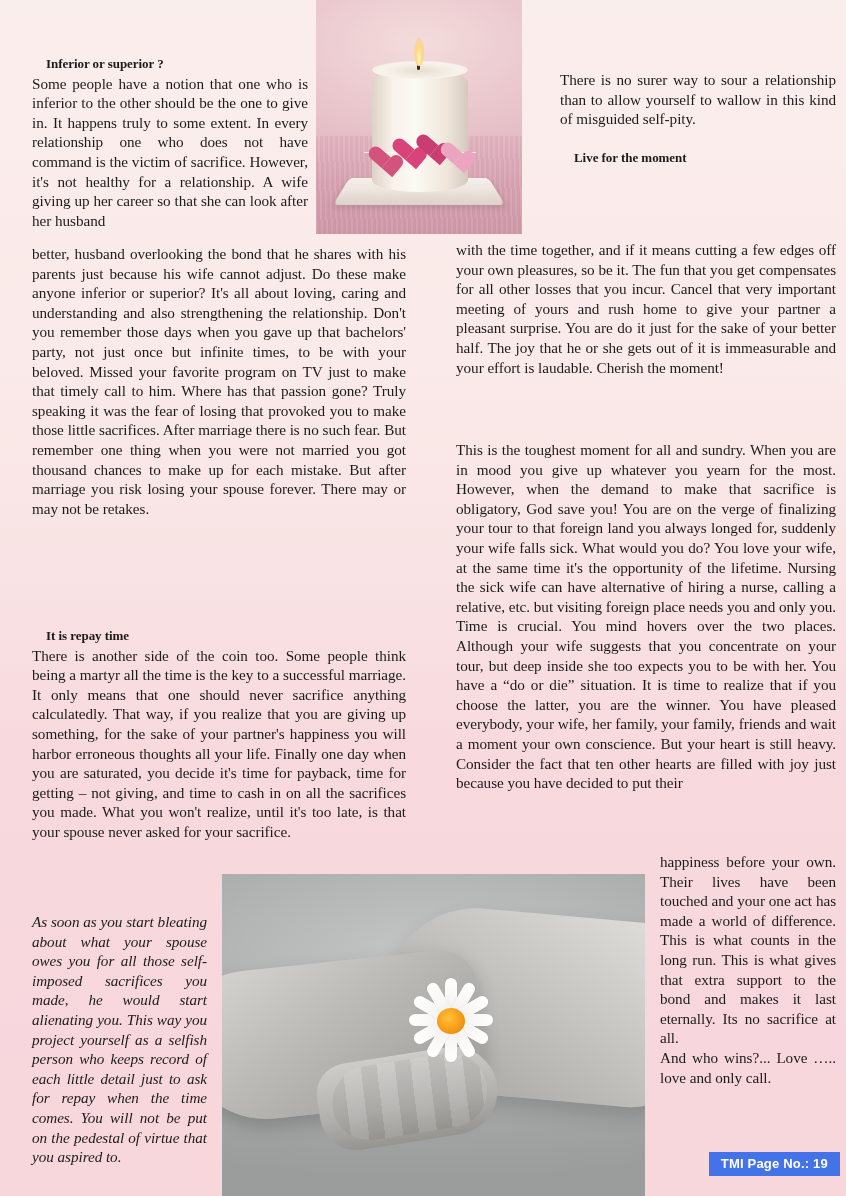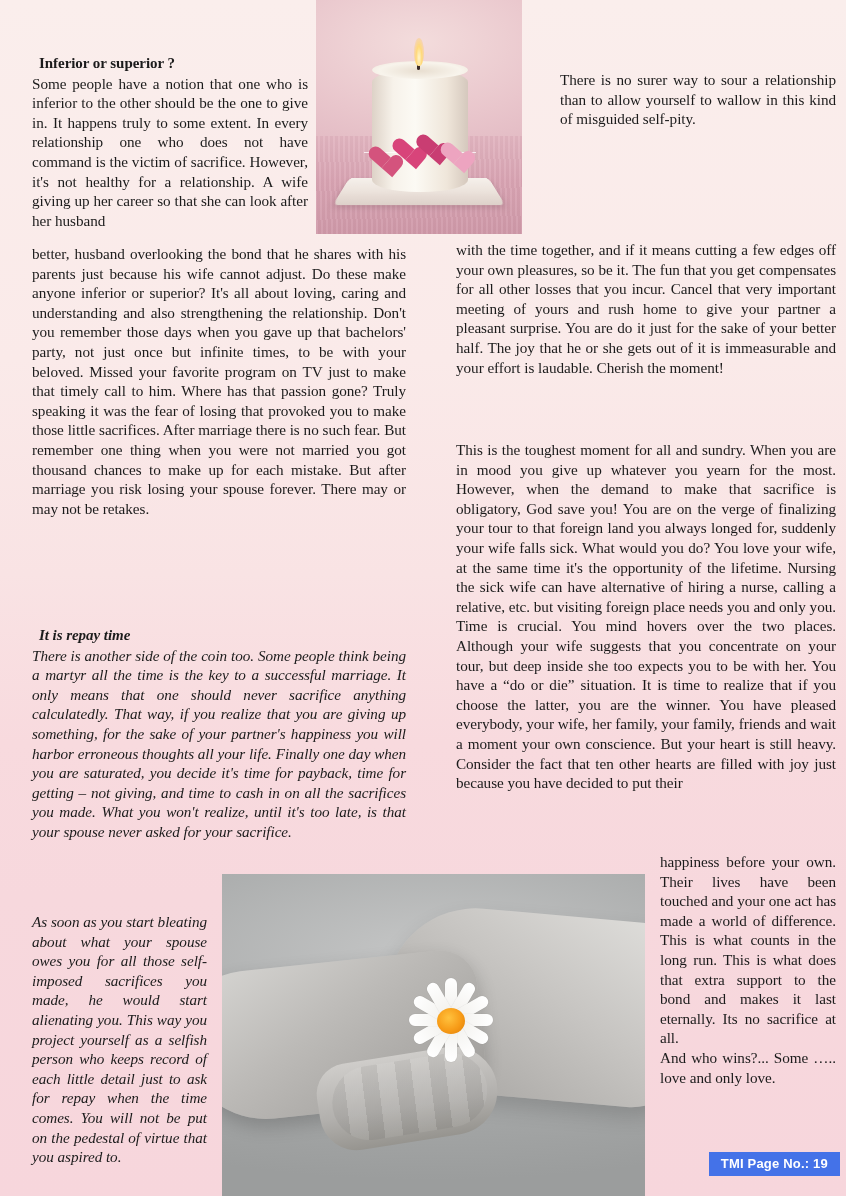--- a/index.html
+++ b/index.html
@@ -227,22 +227,22 @@
   
   .col {
     position: absolute;
     text-align: justify;
     font-size: 15.2px;
     line-height: 19.6px;
     letter-spacing: -0.05px;
   }
   .col p { margin: 0; }
   h3.head {
-    margin: 0 0 0 7px;
-    font-size: 15px;
+    margin: 0 0 0 14px;
+    font-size: 13px;
     line-height: 19.6px;
     font-weight: bold;
     text-align: left;
   }
   .gap { height: 19.6px; }
 
   
   #left-col {
     left: 32px;
     top: 54px;
@@ -252,21 +252,20 @@
   #left-col-wide {
     left: 32px;
     top: 244px;
     width: 374px;
   }
   
   #left-col-repay {
     left: 32px;
     top: 626px;
     width: 374px;
-    font-style: italic;
   }
   
   #left-col-narrow {
     left: 32px;
     top: 912px;
     width: 175px;
     text-align: justify;
     font-style: italic;
   }
 
@@ -366,30 +365,31 @@
     <p>There is another side of the coin too.  Some people think being a martyr all the time is the key to a successful marriage.  It only means that one should never sacrifice anything calculatedly. That way, if you realize that you are giving up something, for the sake of your partner's happiness you will harbor erroneous thoughts all your life.  Finally one day when you are saturated, you decide it's time for payback, time for getting – not giving, and time to cash in on all the sacrifices you made.  What you won't realize, until it's too late, is that your spouse never asked for your sacrifice.</p>
   </div>
 
   <div class="col" id="left-col-narrow">
     <p>As soon as you start bleating about what your spouse owes you for all those self-imposed sacrifices you made, he would start alienating you. This way you project yourself as a selfish person who keeps record of each little detail just to ask for repay when the time comes.  You will not be put on the pedestal of virtue that you aspired to.</p>
   </div>
 
   <div class="col" id="right-col-top">
     <p>There is no surer way to sour a relationship than to allow yourself to wallow in this kind of misguided self-pity.</p>
     <div class="gap"></div>
+    <h3 class="head">Live for the moment</h3>
   </div>
 
   <div class="col" id="right-col-wide">
     <p>with the time together, and if it means cutting a few edges off your own pleasures, so be it. The fun that you get compensates for all other losses that you incur.  Cancel that very important meeting of yours and rush home to give your partner a pleasant surprise. You are do it just for the sake of your better half. The joy that he or she gets out of it is immeasurable and your effort is laudable. Cherish the moment!</p>
   </div>
 
   <div class="col" id="right-col-testing">
     <p>This is the toughest moment for all and sundry. When you are in mood you give up whatever you yearn for the most. However, when the demand to make that sacrifice is obligatory, God save you! You are on the verge of finalizing your tour to that foreign land you always longed for, suddenly your wife falls sick. What would you do? You love your wife, at the same time it's the opportunity of the lifetime. Nursing the sick wife can have alternative of hiring a nurse, calling a relative, etc. but visiting foreign place needs you and only you. Time is crucial. You mind hovers over the two places.  Although your wife suggests that you concentrate on your tour, but deep inside she too expects you to be with her.  You have a “do or die” situation.  It is time to realize that if you choose the latter, you are the winner. You have pleased everybody, your wife, her family, your family, friends and wait a moment your own conscience. But your heart is still heavy. Consider the fact that ten other hearts are filled with joy just because you have decided to put their</p>
   </div>
 
   <div class="col" id="right-col-narrow">
-    <p>happiness before your own. Their lives have been touched and your one act has made a world of difference. This is what counts in the long run. This is what does that extra support to the bond and makes it last eternally. Its no sacrifice at all.</p>
-    <p>And who wins?... Some ….. love and only love.</p>
+    <p>happiness before your own. Their lives have been touched and your one act has made a world of difference. This is what counts in the long run. This is what gives that extra support to the bond and makes it last eternally. Its no sacrifice at all.</p>
+    <p>And who wins?... Love ….. love and only call.</p>
   </div>
 
   <div class="footer-badge">TMI Page No.: 19</div>
 
 </div>
 
 </body></html>

